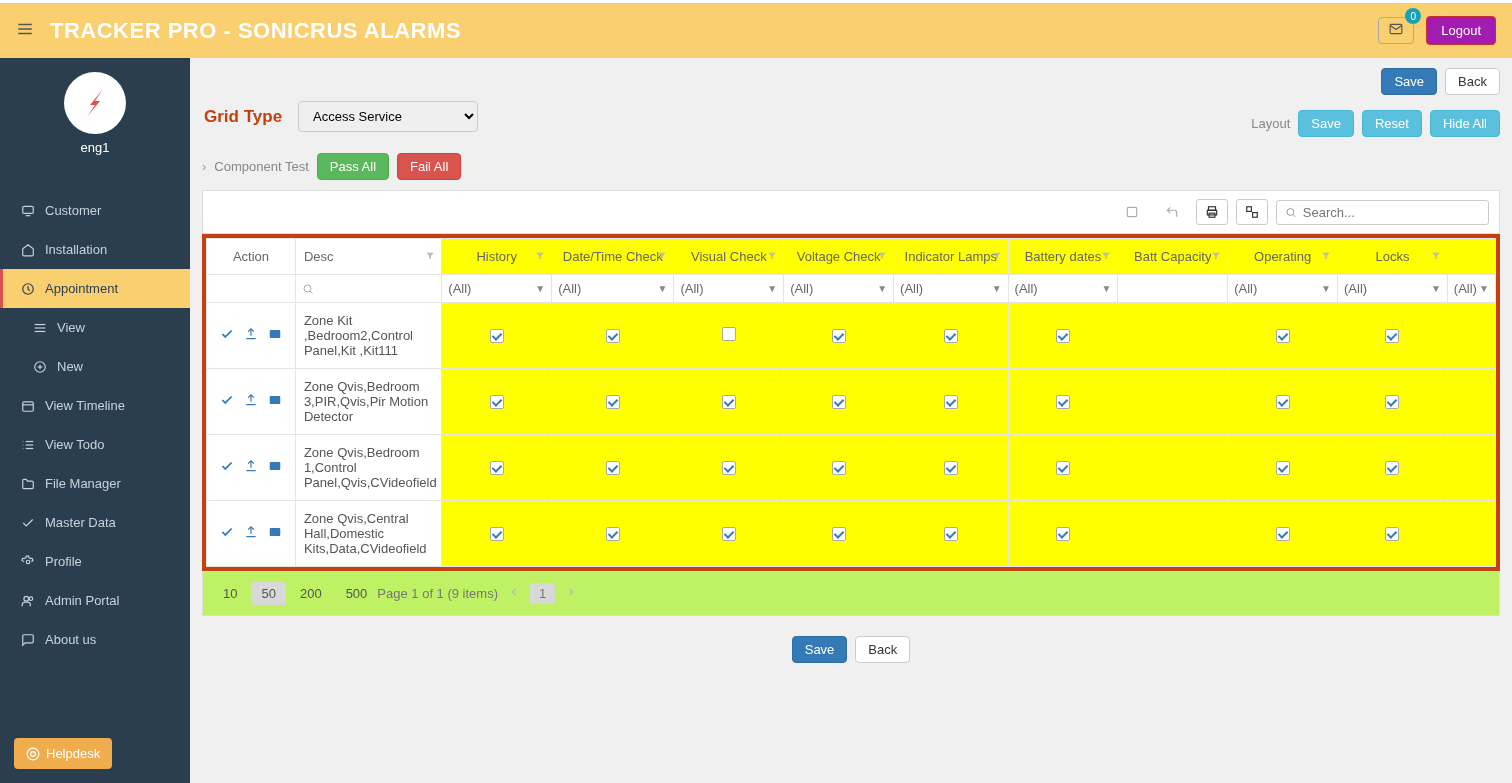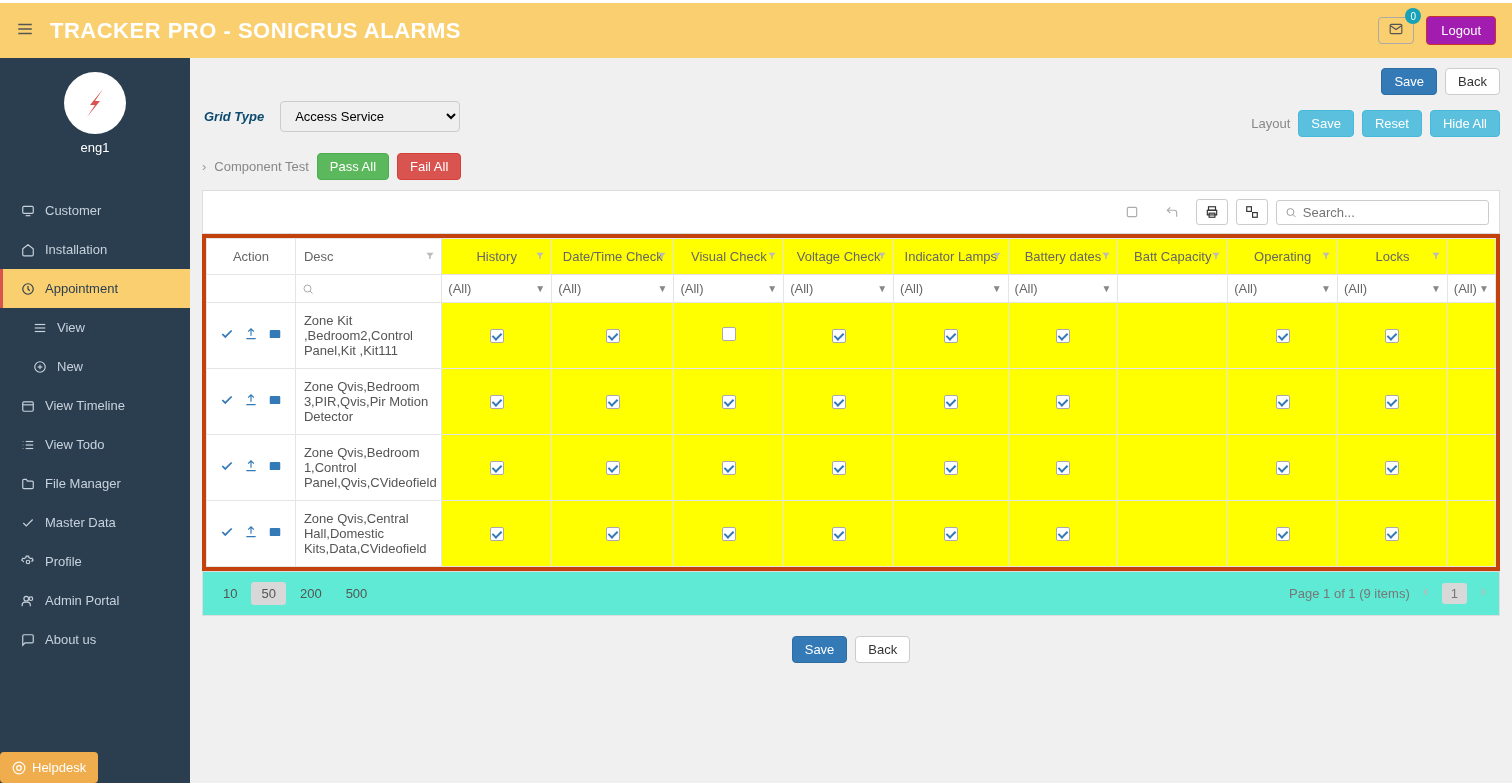--- a/index.html
+++ b/index.html
@@ -18,31 +18,31 @@
 .sidebar { width: 190px; background: #2b3e50; color: #c8d2dc; display: flex; flex-direction: column; gap: 26px; }
 .user-block { text-align: center; padding: 14px 0 10px; }
 .avatar { width: 62px; height: 62px; border-radius: 50%; background: #fff; margin: 0 auto 6px; position: relative; display: flex; align-items: center; justify-content: center; }
 .avatar svg { width: 40px; height: 40px; }
 .username { color: #fff; font-size: 13px; }
 .nav { flex: 1; }
 .nav-item { display: flex; align-items: center; gap: 10px; padding: 12px 18px; cursor: pointer; color: #c8d2dc; font-size: 13px; border-left: 3px solid transparent; }
 .nav-item.sub { padding-left: 30px; }
 .nav-item.active { background: #f9cf6f; color: #2b3e50; border-left-color: #d9534f; }
 .nav-item svg { width: 14px; height: 14px; flex-shrink: 0; }
-.helpdesk { margin: 0; background: #f0ad4e; color: #fff; padding: 8px 12px; border-radius: 4px; display: flex; align-items: center; gap: 6px; cursor: pointer; font-size: 13px; width: fit-content; }
+.helpdesk { margin: 14px; background: #f0ad4e; color: #fff; padding: 8px 12px; border-radius: 4px; display: flex; align-items: center; gap: 6px; cursor: pointer; font-size: 13px; width: fit-content; }
 .main { flex: 1; background: #f0f0f0; padding: 10px 12px; overflow-x: auto; }
 .toprow { display: flex; justify-content: flex-end; gap: 8px; align-items: center; margin-bottom: 6px; }
 .btn { padding: 5px 12px; border-radius: 4px; cursor: pointer; font-size: 13px; border: 1px solid transparent; }
 .btn-primary { background: #337ab7; color: #fff; border-color: #2e6da4; }
 .btn-default { background: #fff; border-color: #ccc; color: #333; }
 .btn-info { background: #5bc0de; color: #fff; border-color: #46b8da; }
 .btn-success { background: #5cb85c; color: #fff; border-color: #4cae4c; }
 .btn-danger { background: #d9534f; color: #fff; border-color: #d43f3a; }
 .gridtype-row { display: flex; align-items: center; gap: 16px; margin-bottom: 10px; padding-left: 2px; }
-.gridtype-label { color: #0c4a6e; font-weight: 600; font-size: 13px; font-style: italic; }
+.gridtype-label { color: #c2410c; font-weight: 600; font-size: 17px; }
 .gridtype-select { padding: 6px 28px 6px 10px; border: 1px solid #ccc; border-radius: 4px; font-size: 13px; min-width: 180px; }
 .layout-row { display: flex; justify-content: flex-end; align-items: center; gap: 8px; margin-top: -32px; margin-bottom: 16px; font-size: 13px; color: #888; }
 .comp-row { display: flex; align-items: center; gap: 8px; margin-bottom: 10px; font-size: 13px; color: #888; }
 .comp-row .caret { color: #999; }
 .toolbar { background: #fff; display: flex; justify-content: flex-end; align-items: center; gap: 8px; padding: 8px 10px; border: 1px solid #ddd; }
 .tb-btn { border: 1px solid #ccc; background: #fff; padding: 5px 8px; border-radius: 3px; cursor: pointer; display: flex; align-items: center; justify-content: center; }
 .tb-btn.disabled { opacity: 0.4; border-color: transparent; cursor: not-allowed; }
 .tb-btn svg { width: 14px; height: 14px; }
 .search { display: flex; align-items: center; border: 1px solid #ccc; border-radius: 3px; padding: 4px 8px; gap: 6px; min-width: 140px; }
 .search input { border: none; outline: none; font-size: 13px; width: 100%; }
@@ -60,21 +60,21 @@
 .filter-all .caret { color: #888; font-size: 10px; }
 tbody tr td { padding: 10px 8px; vertical-align: middle; }
 tbody tr td.hl { background: #ffff00; text-align: center; }
 tbody tr td.action { white-space: nowrap; text-align: center; background: #fff; }
 tbody tr td.action .ico { color: #337ab7; margin: 0 3px; cursor: pointer; display: inline-flex; }
 tbody tr td.action .ico svg { width: 14px; height: 14px; }
 tbody tr td.desc { background: #fff; max-width: 140px; font-size: 13px; color: #555; }
 tbody tr td.empty { background: #ffff00; }
 .checkbox { width: 14px; height: 14px; background: #fff; border: 1px solid #aaa; border-radius: 2px; display: inline-flex; align-items: center; justify-content: center; }
 .checkbox.checked::after { content: ""; width: 4px; height: 7px; border: solid #337ab7; border-width: 0 2px 2px 0; transform: rotate(45deg); margin-top: -2px; }
-.pager { background: #5eead4; border: 1px solid #ddd; display: flex; justify-content: space-between; align-items: center; padding: 10px; margin-top: 0; }
+.pager { background: #bef264; border: 1px solid #ddd; display: flex; align-items: center; padding: 10px; margin-top: 0; }
 .pager-left { display: flex; gap: 4px; }
 .pager-left .pg { padding: 4px 10px; cursor: pointer; border-radius: 3px; color: #555; }
 .pager-left .pg.active { background: #d8d8d8; }
 .pager-right { display: flex; align-items: center; gap: 10px; color: #777; }
 .pager-right .pnum { background: #d8d8d8; padding: 3px 9px; border-radius: 3px; }
 .pager-right .arrow { color: #bbb; cursor: pointer; }
 .pager-right .arrow svg { width: 12px; height: 12px; }
 .bottom-btns { display: flex; justify-content: center; gap: 8px; margin: 20px 0; }
 </style>
 </head>

